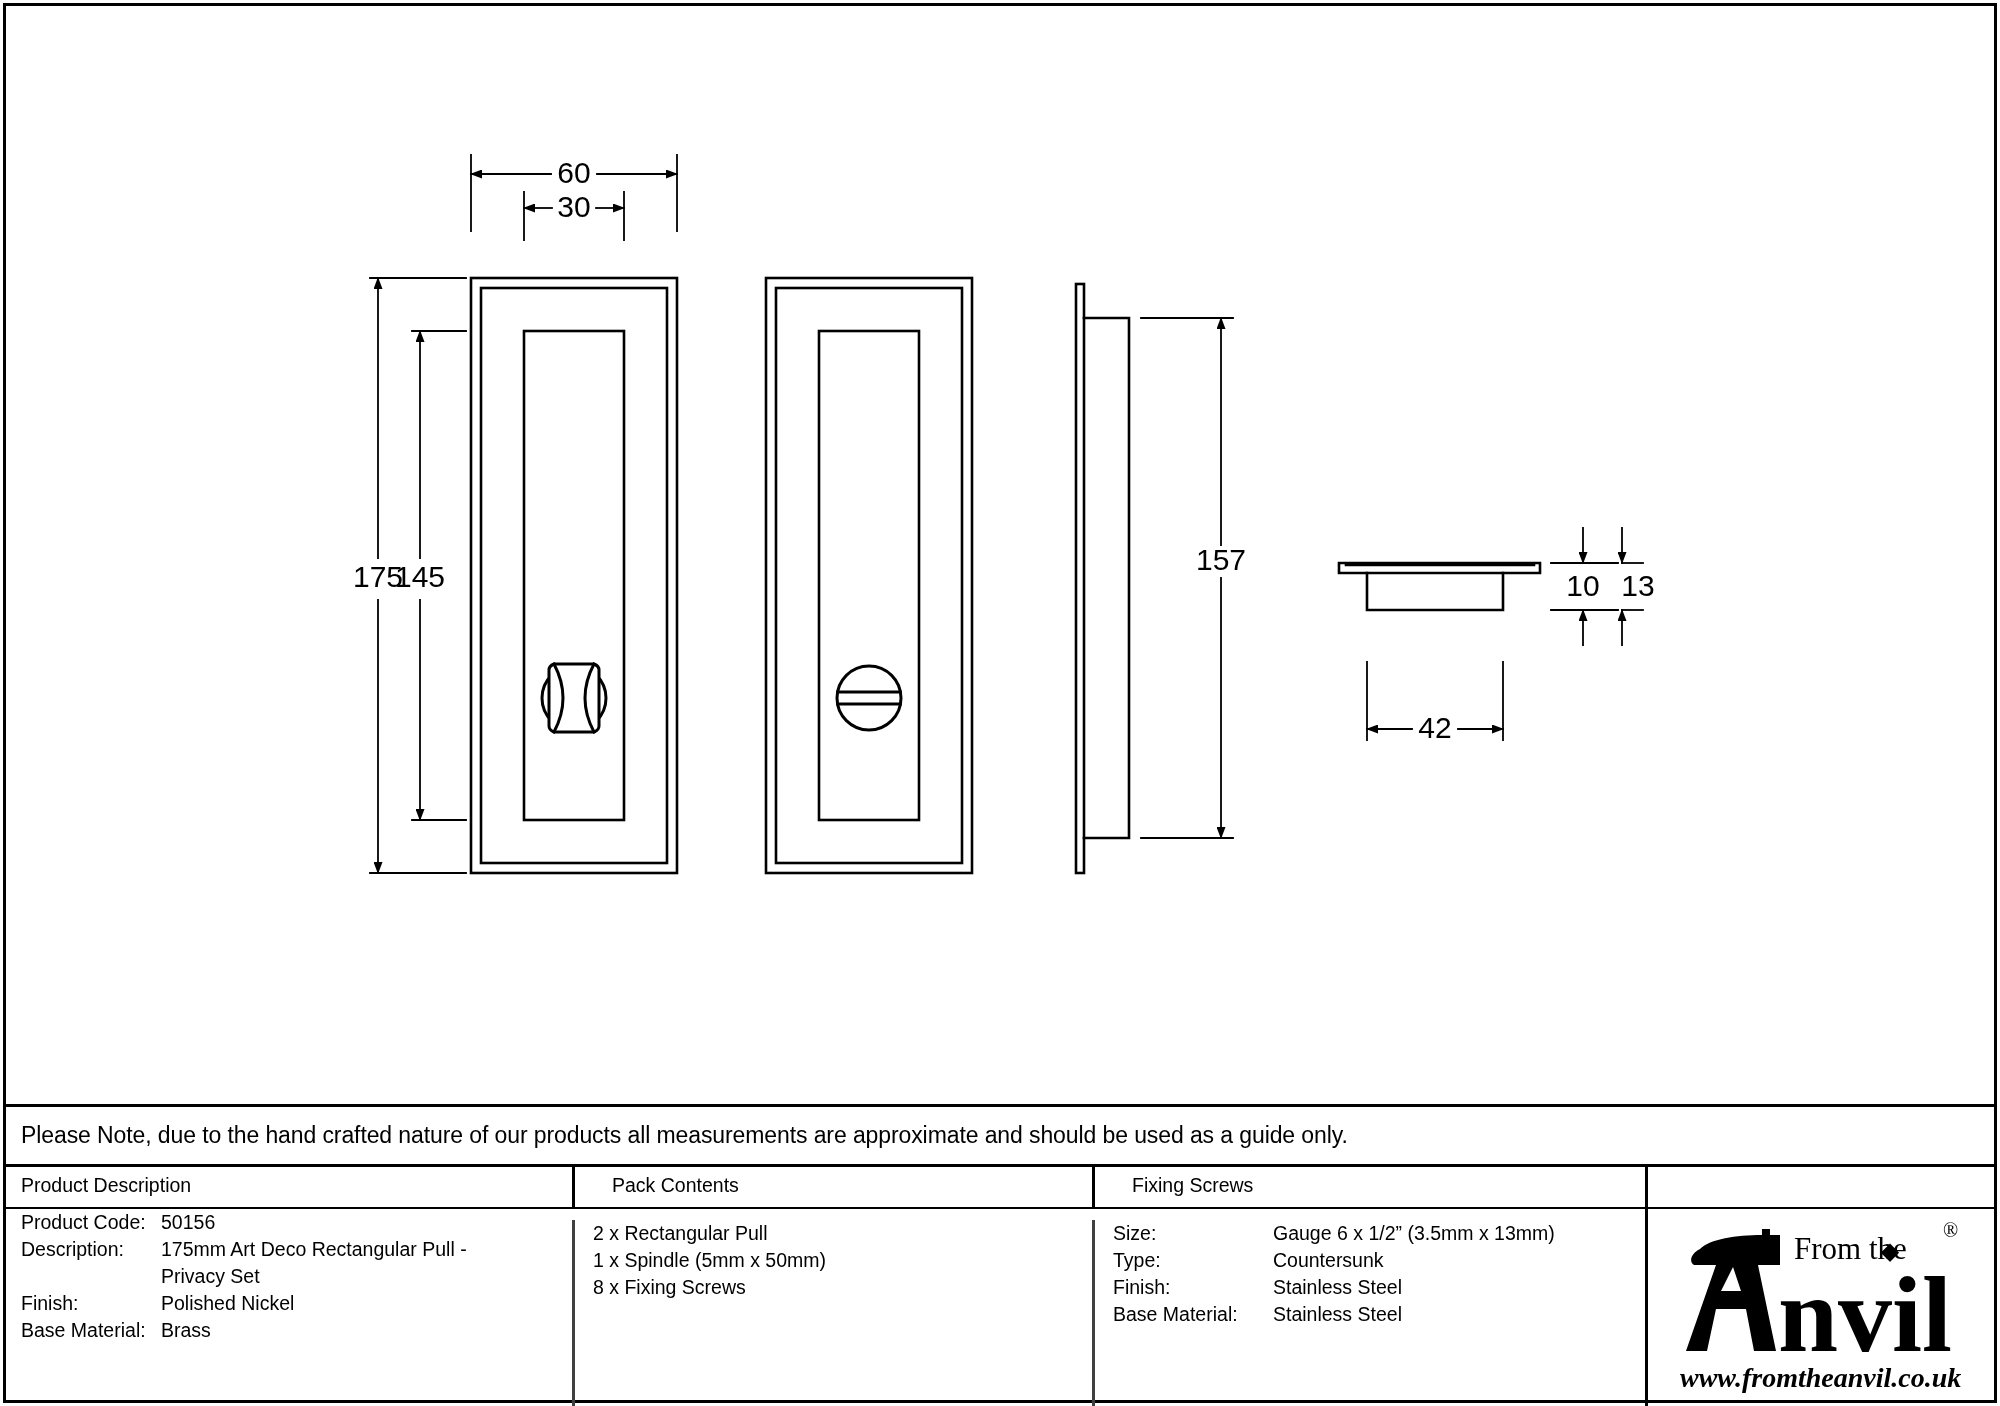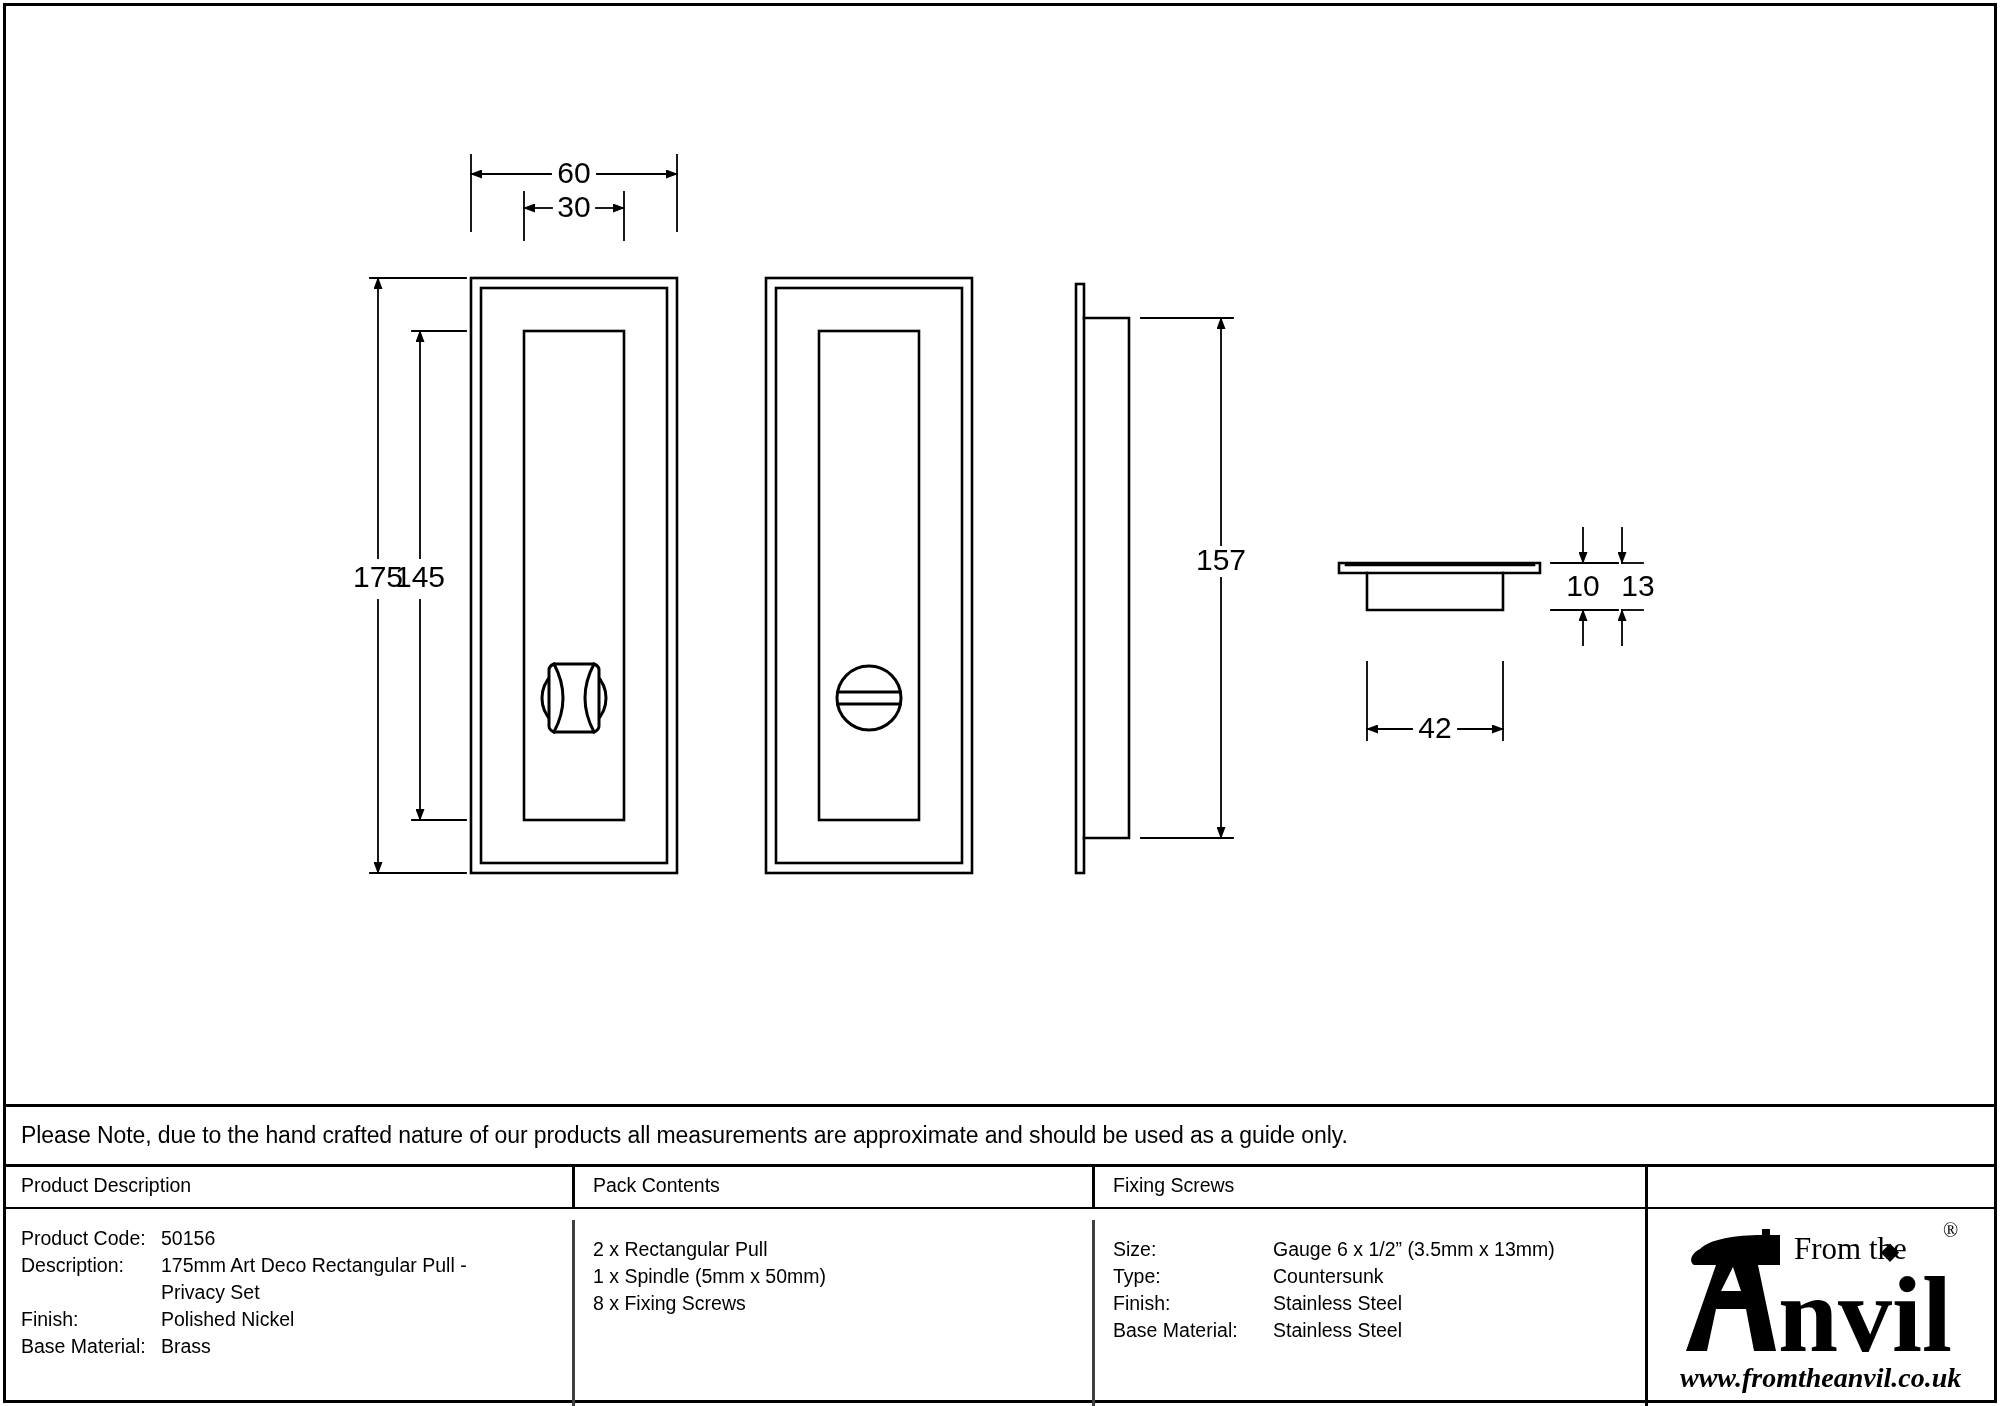--- a/index.html
+++ b/index.html
@@ -65,34 +65,34 @@
     position: absolute;
     top: 0;
     height: 100%;
   }
   
   .col-1 { left: 0px;    width: 569px; }
   .col-2 { left: 569px;  width: 520px; }
   .col-3 { left: 1089px; width: 553px; }
   .col-4 { left: 1642px; width: 352px; }
 
-  .hdr-row .col-2, .hdr-row .col-3 { border-left: 3px solid #000; }
+  .hdr-row .col-2, .hdr-row .col-3 { border-left: 3px solid #000; padding-left: 19px; }
   .hdr-row .col-4 { border-left: 3px solid #000; }
   .body-row .col-2, .body-row .col-3 { border-left: 3px solid #404040; margin-top: 11px; }
   .body-row .col-4 { border-left: 3px solid #000; }
 
   .hdr-label {
     padding-left: 18px;
     padding-top: 7px;
     font-size: 19.5px;
     color: #000;
   }
   .kv-list {
     padding-left: 18px;
-    padding-top: 16px;
+    padding-top: 0;
     font-size: 19.5px;
     color: #000;
     line-height: 27px;
   }
   .kv-row { display: flex; }
   .kv-key { width: 140px; flex: 0 0 140px; }
   .kv-val { flex: 1 1 auto; max-width: 330px; }
   .kv-key-wide { width: 160px; flex: 0 0 160px; }
   .plain-list { line-height: 27px; }
 

